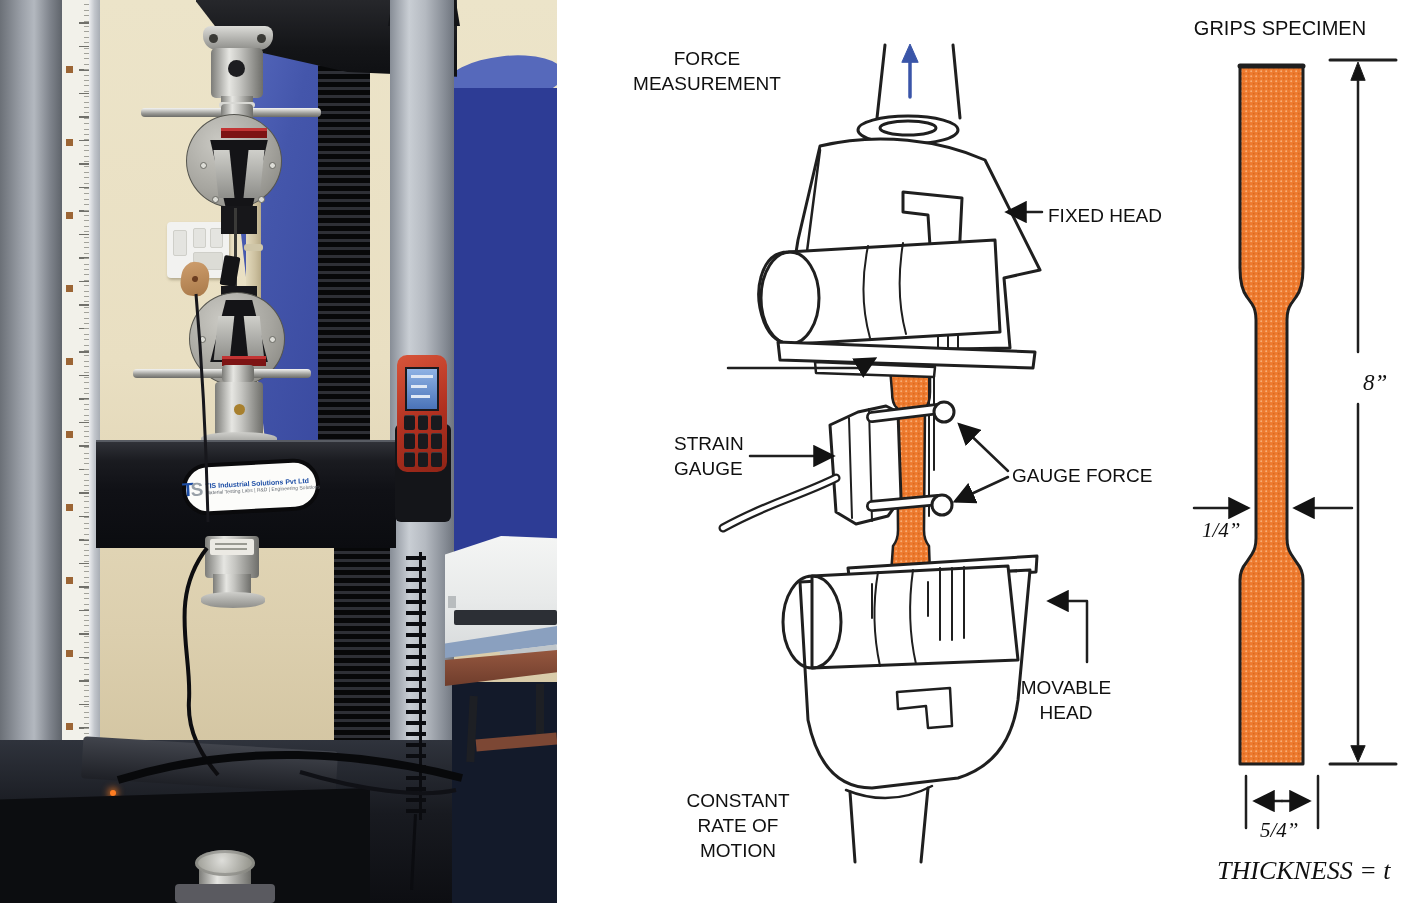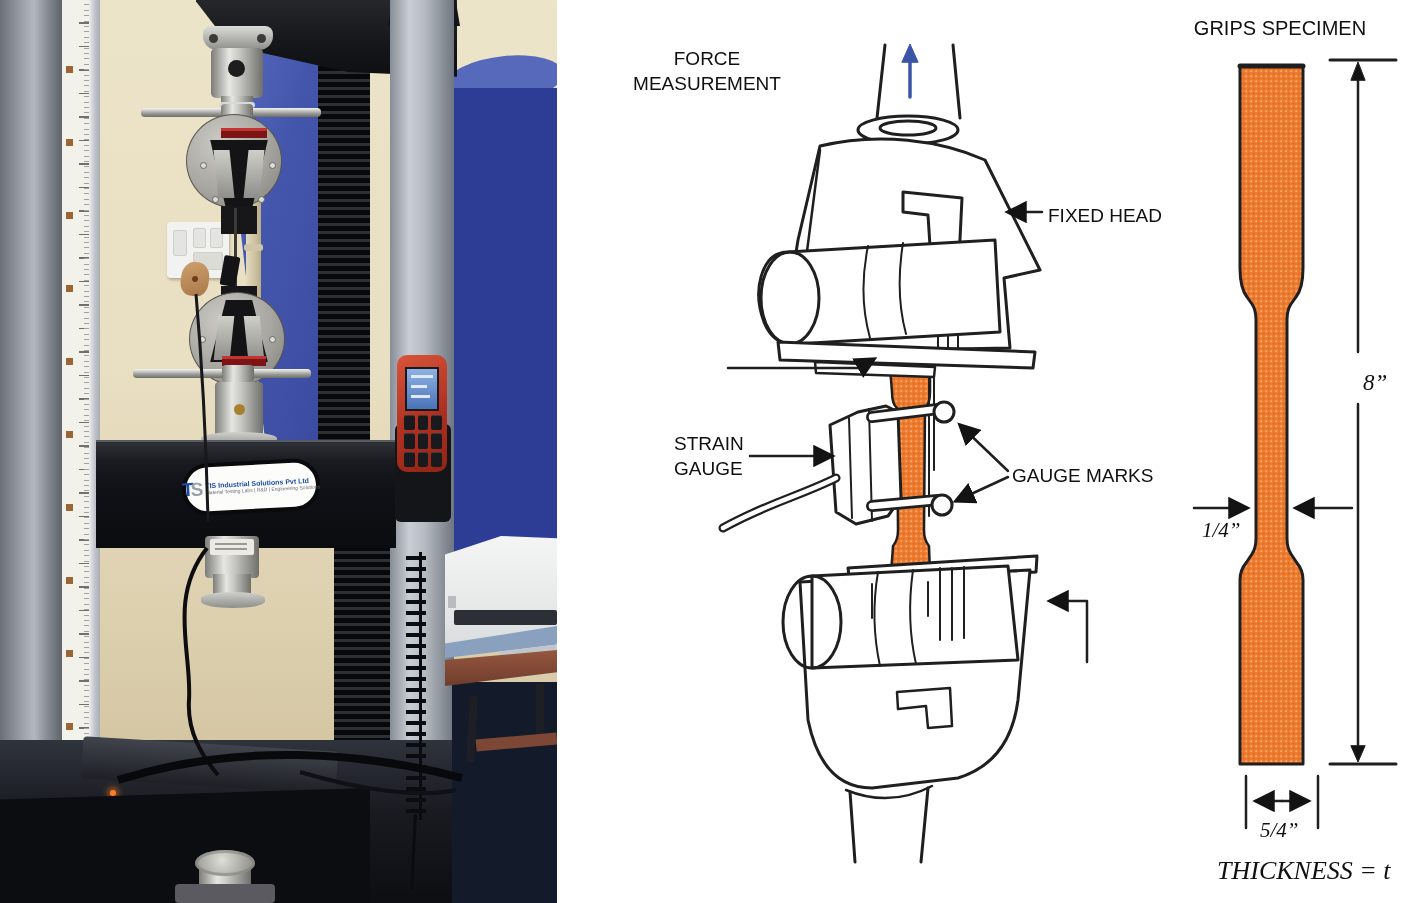--- a/index.html
+++ b/index.html
@@ -361,21 +361,26 @@
           <path d="M1282,801 L1308,801" marker-end="url(#ah)"></path>
         </g>
       </g>
     </svg>
 
     <div class="lbl center" style="left:40px;top:46px;width:220px;">FORCE
 MEASUREMENT</div>
     <div class="lbl" style="left:491px;top:203px;">FIXED HEAD</div>
     <div class="lbl" style="left:93px;top:431px;margin-left:24px;">STRAIN
 GAUGE</div>
-    <div class="lbl" style="left:455px;top:463px;">GAUGE MARKS</div>
+    <div class="lbl" style="left:455px;top:463px;">GAUGE FORCE</div>
+    <div class="lbl center" style="left:453px;top:675px;width:112px;">MOVABLE
+HEAD</div>
+    <div class="lbl center" style="left:115px;top:788px;width:132px;">CONSTANT
+RATE OF
+MOTION</div>
 
     <div class="lbl center" style="left:633px;top:16px;width:180px;font-size:20px;">GRIPS SPECIMEN</div>
     <div class="dim" style="left:806px;top:370px;font-size:23px;">8”</div>
     <div class="dim" style="left:645px;top:518px;font-size:21px;">1/4”</div>
     <div class="dim" style="left:703px;top:818px;font-size:21px;">5/4”</div>
     <div class="dim" style="left:660px;top:856px;font-size:26px;">THICKNESS = t</div>
   </div>
 </div>
 
 </body></html>

